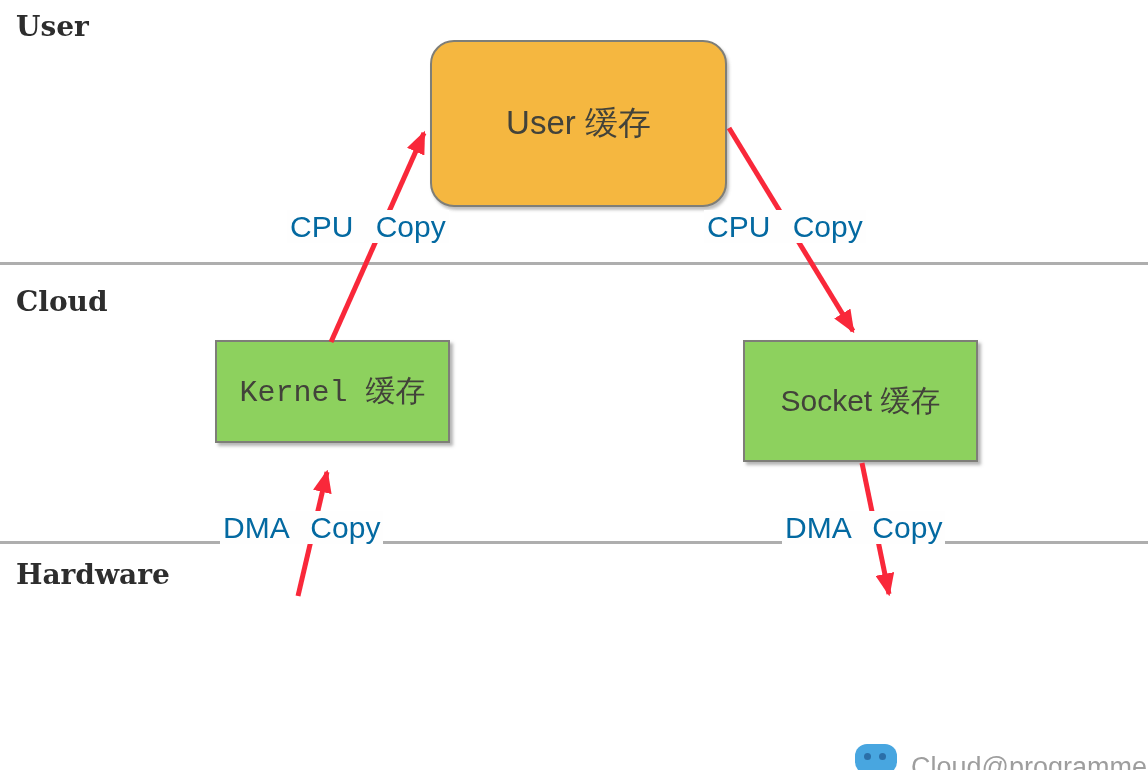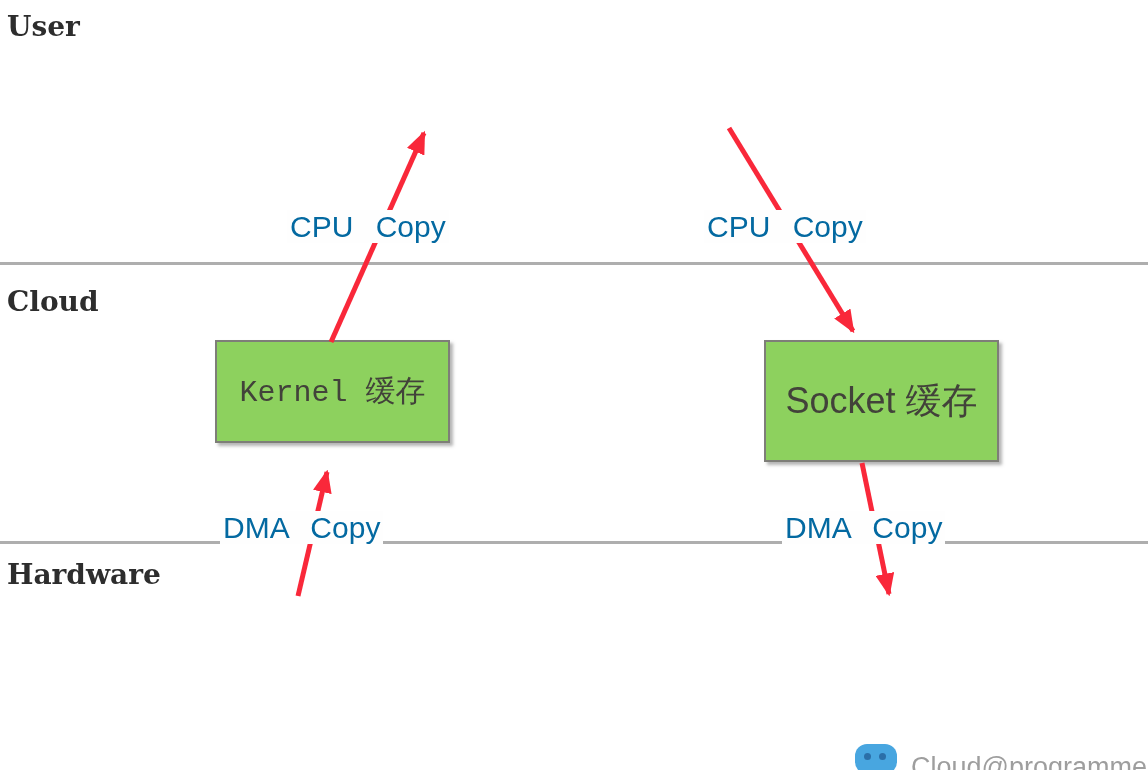--- a/index.html
+++ b/index.html
@@ -20,21 +20,21 @@
     height: 3px;
     background: #aeaeae;
     z-index: 1;
   }
   .zone-line.line-user-kernel   { top: 262px; }
   .zone-line.line-kernel-hardware { top: 541px; }
 
   
   .zone-label {
     position: absolute;
-    left: 7px;
+    left: 16px;
     font-family: "DejaVu Serif", "Liberation Serif", serif;
     font-weight: bold;
     font-size: 28px;
     color: #2d2d2d;
     letter-spacing: 0px;
     z-index: 2;
   }
   .zone-label.user     { top: 10px; }
   .zone-label.kernel   { top: 285px; }
   .zone-label.hardware { top: 558px; }
@@ -58,23 +58,23 @@
     box-shadow: 2px 3px 3px rgba(110,110,110,0.45);
   }
   .node-kernel-buffer {
     left: 215px; top: 340px; width: 235px; height: 103px;
     background: #8dd15e;
     font-family: "Liberation Mono", "DejaVu Sans Mono", monospace;
     font-size: 30px;
     box-shadow: 3px 3px 3px rgba(110,110,110,0.5);
   }
   .node-socket-buffer {
-    left: 764px; top: 340px; width: 235px; height: 122px;
+    left: 743px; top: 340px; width: 235px; height: 122px;
     background: #8dd15e;
-    font-size: 36px;
+    font-size: 30px;
     box-shadow: 3px 3px 3px rgba(110,110,110,0.5);
   }
   .node-ellipse {
     border-radius: 50%;
     background: #29a6db;
     border-color: #6f6f6f;
     color: #35424c;
     font-size: 32px;
     box-shadow: 3px 4px 3px rgba(110,110,110,0.5);
   }
@@ -142,20 +142,23 @@
 
 <div class="canvas">
 
   <div class="zone-line line-user-kernel"></div>
   <div class="zone-line line-kernel-hardware"></div>
 
   <div class="zone-label user">User</div>
   <div class="zone-label kernel">Cloud</div>
   <div class="zone-label hardware">Hardware</div>
 
+  <div class="node node-user-buffer">
+    <span>User 缓存</span>
+  </div>
   <div class="node node-kernel-buffer">
     <span>Kernel 缓存</span>
   </div>
   <div class="node node-socket-buffer">
     <span>Socket 缓存</span>
   </div>
 
   <svg class="arrow-layer" width="1148" height="770" viewBox="0 0 1148 770">
     <defs>
       <marker id="ah" markerWidth="4.6" markerHeight="3.8" refX="4.1" refY="1.9" orient="auto">

